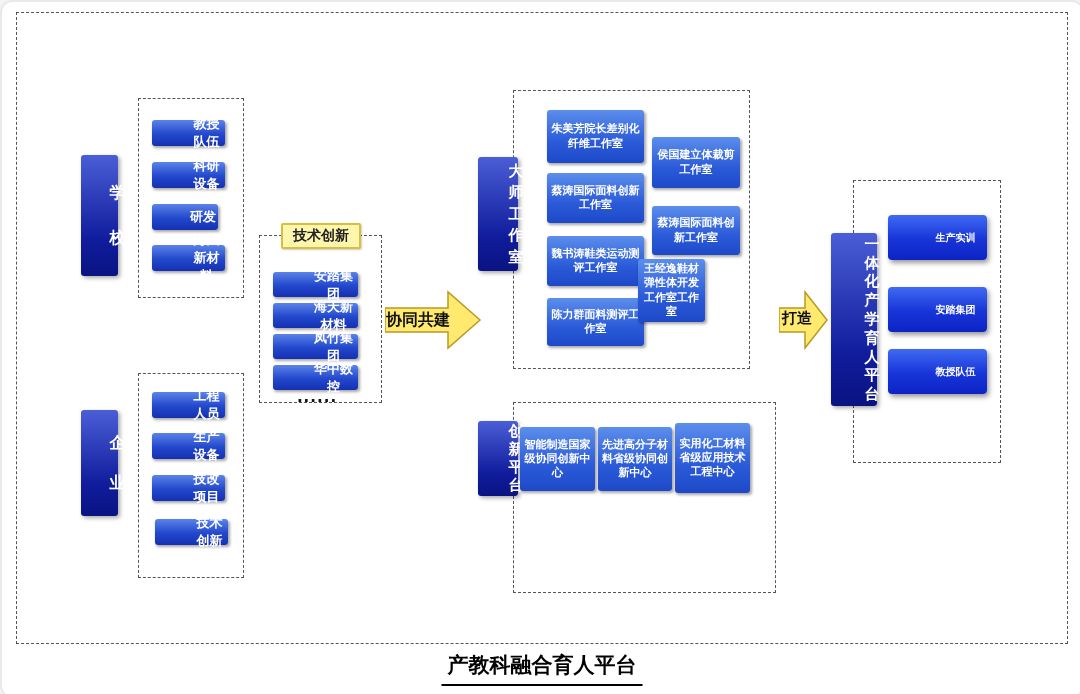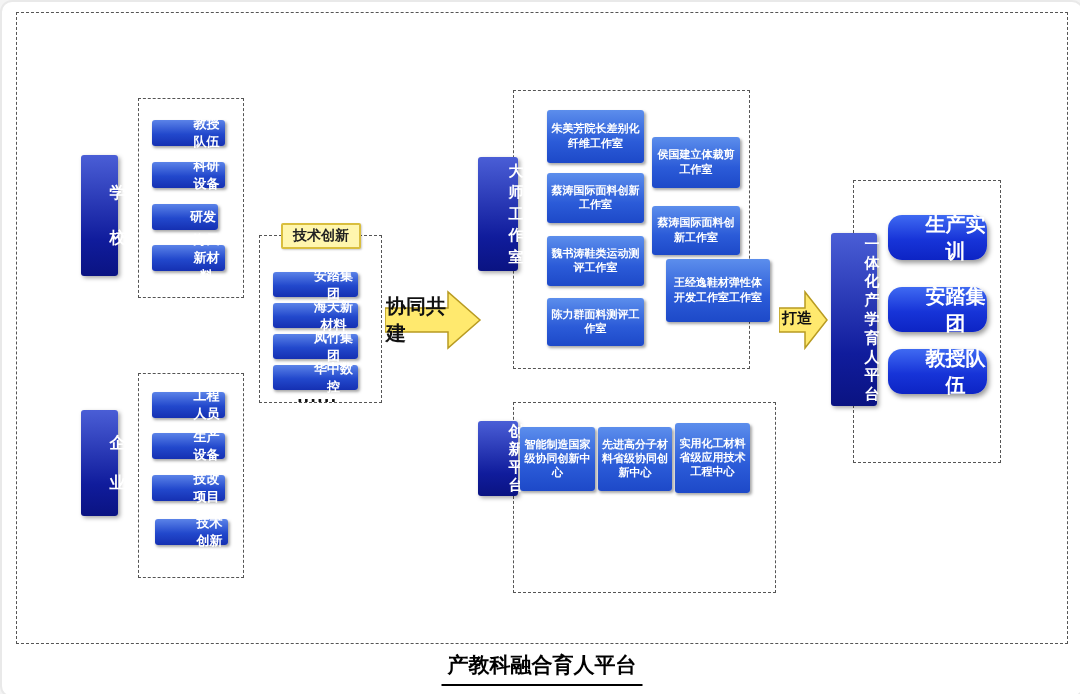--- a/index.html
+++ b/index.html
@@ -24,21 +24,21 @@
     background:linear-gradient(180deg,#5b83e8 0%, var(--blue_mid,#2248cc) 55%, #1530b2 100%);
     border-radius:3px; box-shadow:1.5px 2px 3px rgba(0,0,0,0.35); font-size:13px;
   }
   .studio {
     background:linear-gradient(180deg,#5c8eec 0%, var(--blue_bright,#2b5bd8) 60%, #1d49c8 100%);
     border-radius:3px; box-shadow:1.5px 2px 3px rgba(0,0,0,0.35);
     font-size:11px; line-height:1.3; padding:2px 3px;
   }
   .pitem {
     background:linear-gradient(180deg,#3f6af2 0%, #1734d8 55%, #0d24c4 100%);
-    border-radius:14px; box-shadow:2px 3px 5px rgba(0,0,0,0.4); font-size:20px;
+    border-radius:4px; box-shadow:2px 3px 5px rgba(0,0,0,0.4); font-size:10px;
   }
   .ylabel {
     position:absolute; display:flex; align-items:center; justify-content:center;
     background:var(--yellow_fill,#FFF6AE); border:2px solid var(--yellow_border,#D9BE3E);
     color:#222; font-weight:bold; font-size:14px; border-radius:2px; box-sizing:border-box;
     box-shadow:1px 1px 2px rgba(0,0,0,0.2);
   }
   .arrow-shape { fill:#FFE96E; stroke:#B89B22; stroke-width:1.5; }
   .arrow-label {
     position:absolute; display:flex; align-items:center; justify-content:center;
@@ -85,39 +85,39 @@
   <div class="ylabel" style="left:279px;top:221px;width:80px;height:26px">技术创新</div>
   <div class="box btn-blue" style="left:271px;top:270px;width:85px;height:25px">安踏集团</div>
   <div class="box btn-blue" style="left:271px;top:301px;width:85px;height:25px">海天新材料</div>
   <div class="box btn-blue" style="left:271px;top:332px;width:85px;height:25px">凤竹集团</div>
   <div class="box btn-blue" style="left:271px;top:363px;width:85px;height:25px">华中数控</div>
   <div class="ellipsis" style="left:285px;top:386px;width:60px">......</div>
 
   <svg class="abs" style="left:383px;top:287px" width="98" height="62" viewBox="0 0 98 62">
     <path class="arrow-shape" d="M0,19 L63,19 L63,3 L95,31 L63,59 L63,43 L0,43 Z"></path>
   </svg>
-  <div class="arrow-label" style="left:384px;top:307px;width:64px;height:22px;font-size:20px">协同共建</div>
+  <div class="arrow-label" style="left:384px;top:307px;width:64px;height:22px;font-size:16px">协同共建</div>
 
   <div class="dashed" style="left:511px;top:88px;width:235px;height:277px"></div>
   <div class="box vlabel vsplit" style="left:476px;top:155px;width:40px;height:114px;font-size:15px">
       <span>大</span>
       <span>师</span>
       <span>工</span>
       <span>作</span>
       <span>室</span>
     </div>
 
   <div class="box studio" style="left:545px;top:108px;width:97px;height:53px">朱美芳院长差别化纤维工作室</div>
   <div class="box studio" style="left:545px;top:171px;width:97px;height:50px">蔡涛国际面料创新工作室</div>
   <div class="box studio" style="left:545px;top:234px;width:97px;height:50px">魏书涛鞋类运动测评工作室</div>
   <div class="box studio" style="left:545px;top:296px;width:97px;height:48px">陈力群面料测评工作室</div>
 
   <div class="box studio" style="left:650px;top:135px;width:88px;height:51px">侯国建立体裁剪工作室</div>
   <div class="box studio" style="left:650px;top:204px;width:88px;height:49px">蔡涛国际面料创新工作室</div>
-  <div class="box studio" style="left:664px;top:257px;width:104px;height:63px">王经逸鞋材弹性体开发工作室工作室</div>
+  <div class="box studio" style="left:636px;top:257px;width:67px;height:63px">王经逸鞋材弹性体开发工作室工作室</div>
 
   <div class="dashed" style="left:511px;top:400px;width:261px;height:189px"></div>
   <div class="box vlabel vsplit" style="left:476px;top:419px;width:40px;height:75px;font-size:15px">
       <span>创</span>
       <span>新</span>
       <span>平</span>
       <span>台</span>
     </div>
   <div class="box studio" style="left:518px;top:425px;width:75px;height:64px">智能制造国家级协同创新中心</div>
   <div class="box studio" style="left:596px;top:425px;width:74px;height:64px">先进高分子材料省级协同创新中心</div>

